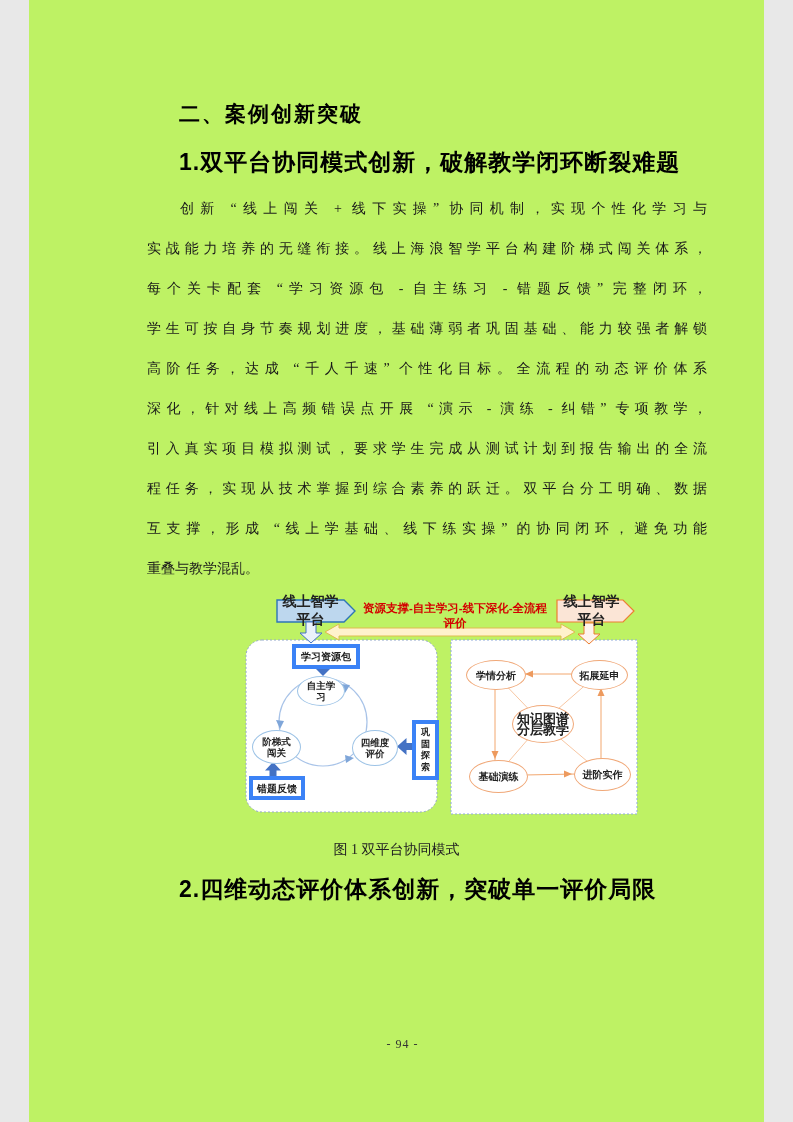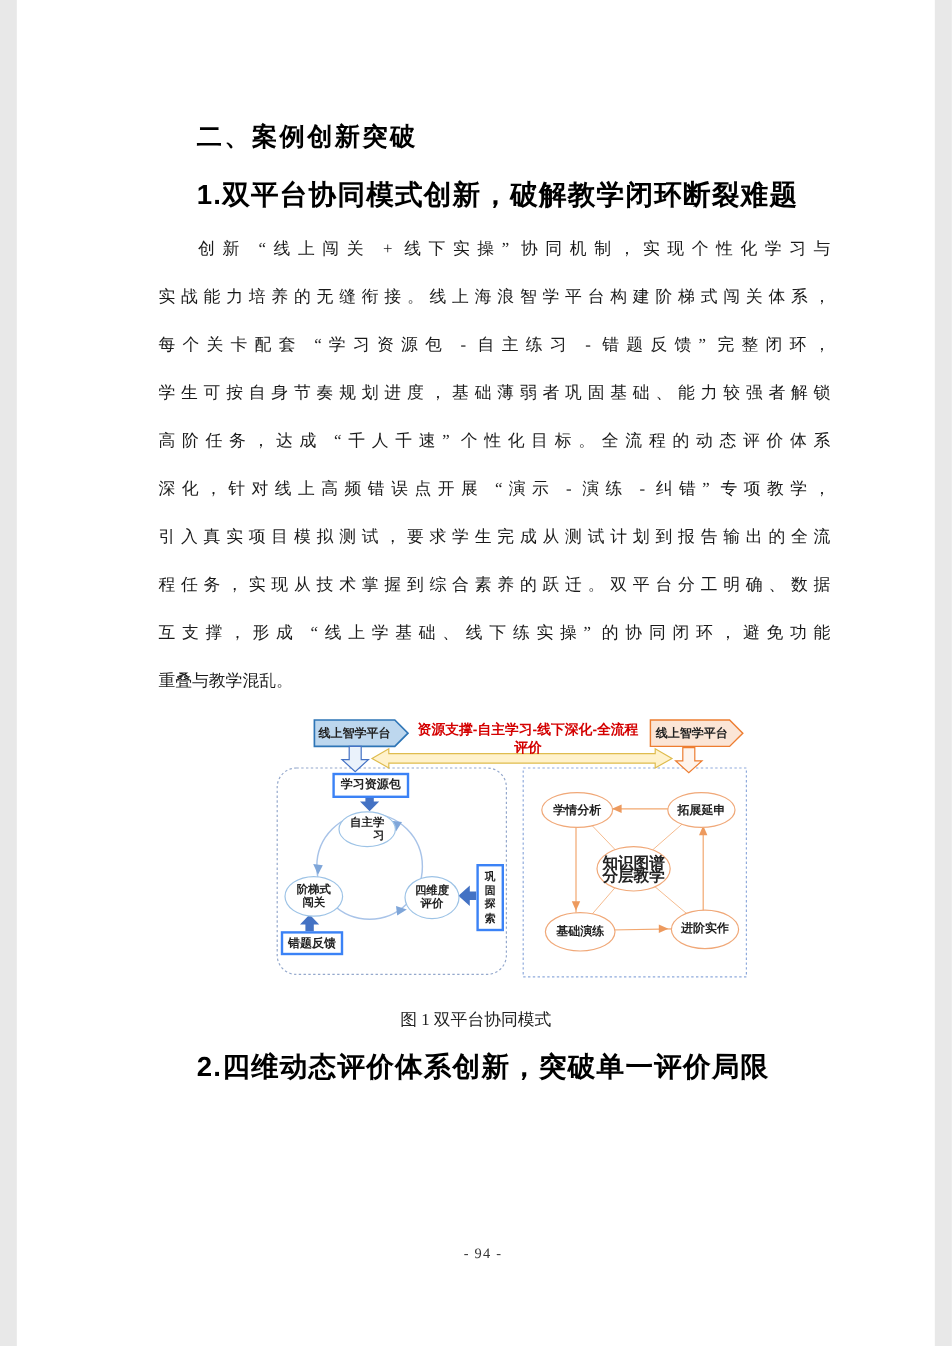--- a/index.html
+++ b/index.html
@@ -1,17 +1,17 @@
 <!DOCTYPE html>
 <html><head>
 <meta charset="utf-8">
 <style>
   html,body{margin:0;padding:0;background:#e8e8e8;}
-  .page{position:relative;width:765px;height:1122px;background:#ffffff;margin:0 auto;
-        overflow:hidden;font-family:"Liberation Serif",serif;color:#1a1a1a;}
+  .page{position:relative;width:711px;height:1122px;background:#bef264;margin:0 auto;
+        overflow:hidden;font-family:"Liberation Serif",serif;color:#1a1a1a;padding-left:24px;}
   
   .h-sec{position:absolute;left:150px;top:100px;font-family:"Liberation Sans",sans-serif;
          font-weight:bold;font-size:21px;letter-spacing:2px;color:#000;}
   .h-sub{position:absolute;left:150px;font-family:"Liberation Sans",sans-serif;
          font-weight:bold;font-size:23px;letter-spacing:1px;color:#000;}
   .h-sub1{top:147px;}
   .h-sub2{top:874px;}
   
   .para{position:absolute;left:118px;width:560px;font-size:14px;}
   .para1{top:189px;}
@@ -19,32 +19,32 @@
   .bodyline{height:40px;line-height:40px;text-align:justify;text-align-last:justify;
             white-space:nowrap;}
   .bodyline.first{text-indent:33px;}
   .bodyline.endline{text-align-last:left;}
   
   .figure{position:absolute;left:182px;top:592px;width:465px;height:248px;}
   .figure svg{position:absolute;left:0;top:0;}
   .fig-label{position:absolute;display:flex;align-items:center;justify-content:center;
              text-align:center;font-family:"Liberation Sans",sans-serif;font-weight:bold;
              color:#222;white-space:pre-line;}
-  .banner-label{font-size:10px;background:transparent;}
+  .banner-label{font-size:14px;background:transparent;}
   .lbanner{left:66px;top:8px;width:67px;height:22px;}
   .rbanner{left:346px;top:8px;width:69px;height:22px;}
   .flow-label{left:150px;top:16px;width:188px;height:16px;font-size:11.5px;color:#d40000;}
-  .rect-node{background:#fff;border:2px solid #3b82f6;font-size:10px;line-height:11px;}
+  .rect-node{background:#fff;border:4px solid #3b82f6;font-size:10px;line-height:11px;}
   .n-resource{left:81px;top:52px;width:60px;height:17px;}
   .n-error{left:38px;top:184px;width:48px;height:16px;}
   .n-consolidate{left:201px;top:128px;width:19px;height:52px;font-size:9px;line-height:11.5px;}
   .ell{background:#fff;border-radius:50%;font-size:9.5px;line-height:11px;}
   .ell-blue{border:1px solid #9dc3e6;}
   .ell-orange{border:1px solid #f0a878;font-size:10px;}
-  .n-selfstudy{left:86px;top:84px;width:46px;height:28px;text-align:right;}
+  .n-selfstudy{left:86px;top:84px;width:46px;height:28px;}
   .n-ladder{left:41px;top:138px;width:47px;height:32px;}
   .n-fourdim{left:141px;top:138px;width:44px;height:34px;}
   .n-analysis{left:255px;top:68px;width:58px;height:28px;}
   .n-extension{left:360px;top:68px;width:55px;height:28px;}
   .n-knowledge{left:301px;top:113px;width:60px;height:36px;font-size:13px;}
   .n-basic{left:258px;top:168px;width:57px;height:31px;}
   .n-advanced{left:363px;top:166px;width:55px;height:31px;}
   
   .caption{position:absolute;left:0;right:0;top:841px;text-align:center;font-size:14px;color:#222;}
   .pagenum{position:absolute;left:12px;right:0;top:1037px;text-align:center;font-size:12px;

